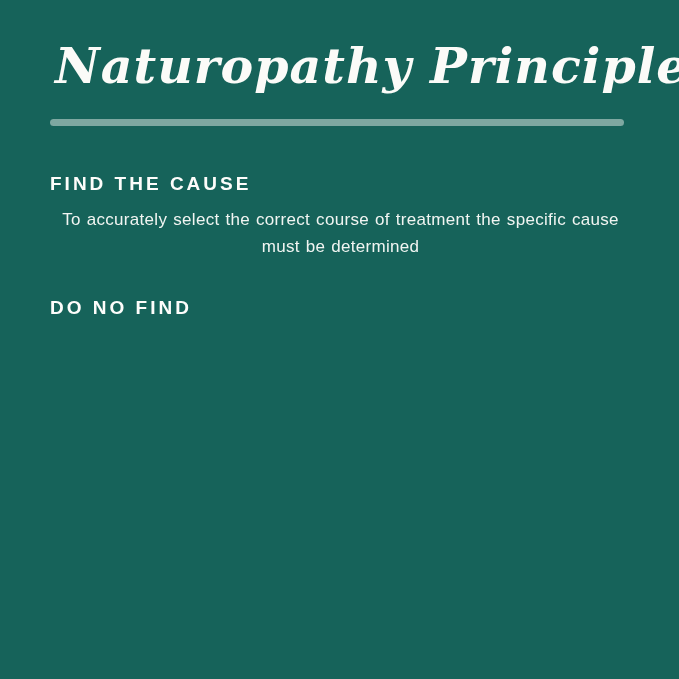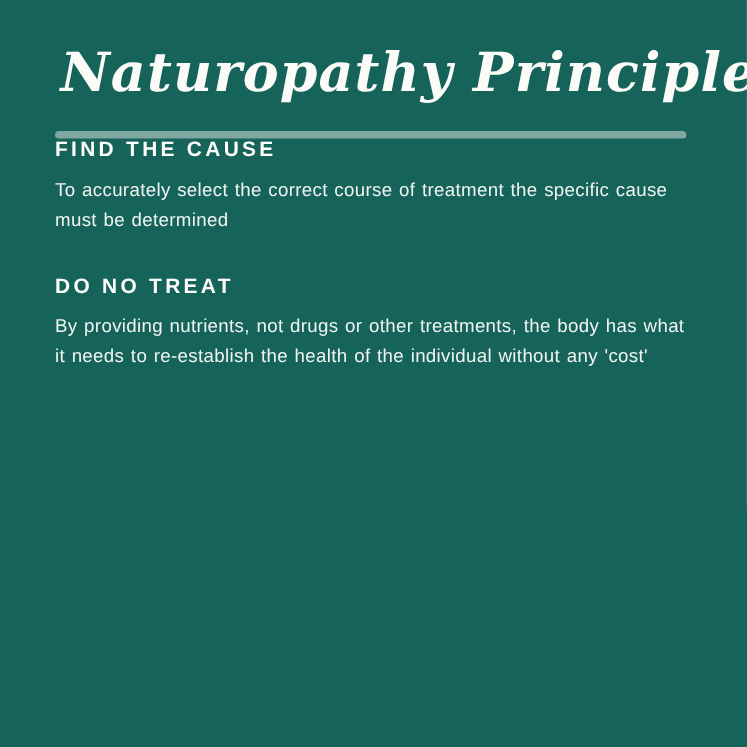--- a/index.html
+++ b/index.html
@@ -29,20 +29,21 @@
     white-space: nowrap;
   }
   .title-divider {
     width: 574px;
     height: 7px;
     border-radius: 4px;
     background: var(--divider, #7ea8a1);
     margin-top: 21px;
   }
   .sections {
+    margin-top: 47px;
   }
   .principle {
     margin-bottom: 37px;
   }
   .principle-heading {
     font-size: 19px;
     line-height: 22px;
     font-weight: 700;
     letter-spacing: 3px;
     color: var(--heading, #fdfdfb);
@@ -51,41 +52,41 @@
   }
   .principle-body {
     font-size: 17px;
     line-height: 27px;
     font-weight: 400;
     letter-spacing: 0.3px;
     word-spacing: 1px;
     color: var(--body, #f1f5f2);
     max-width: 592px;
     margin: 0;
+    text-align: center;
   }
 </style>
 </head>
 <body>
 
 <div class="poster" style="--bg: #16635a; --divider: #7ea8a1; --title: #fbfbf8; --heading: #fdfdfb; --body: #f1f5f2;">
 
   <h1 class="poster-title">Naturopathy Principles</h1>
 
   <div class="title-divider"></div>
 
   <div class="sections">
 
     <section class="principle">
       <h2 class="principle-heading">FIND THE CAUSE</h2>
       <p class="principle-body">To accurately select the correct course of treatment the specific cause must be determined</p>
     </section>
 
 
     <section class="principle">
-      <h2 class="principle-heading">DO NO TREAT</h2>
-      <p class="principle-body">By providing nutrients, not drugs or other treatments, the body has what it needs to re-establish the health of the individual without any 'cost'</p>
+      <h2 class="principle-heading">DO NO FIND</h2>
     </section>
 
     <section class="principle">
     </section>
 
   </div>
 </div>
 
 </body></html>

